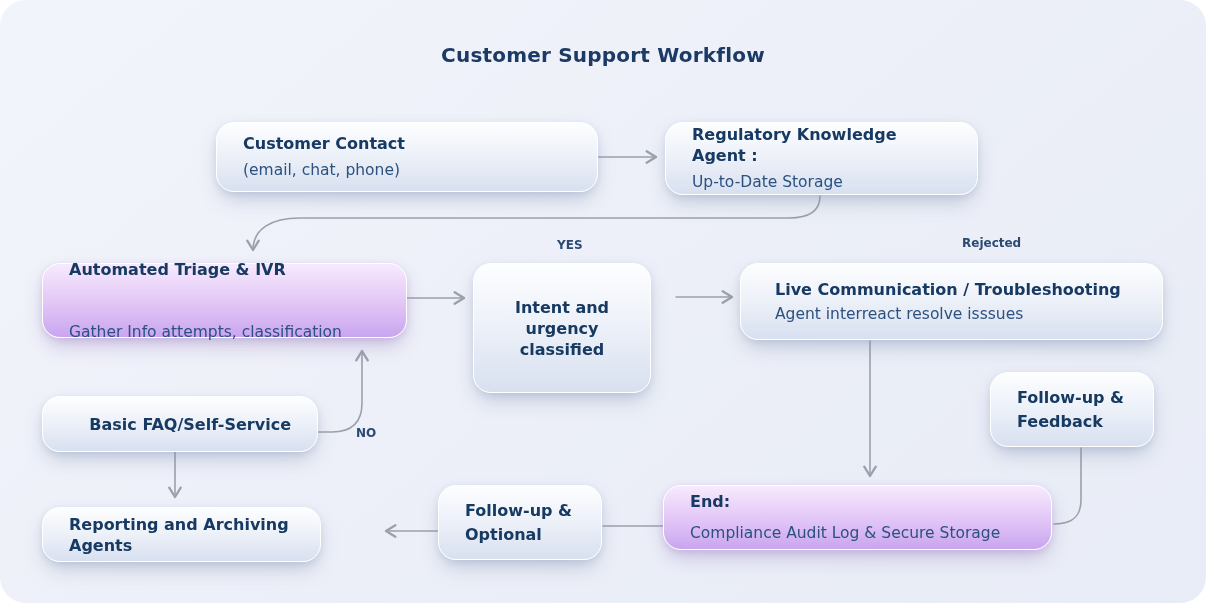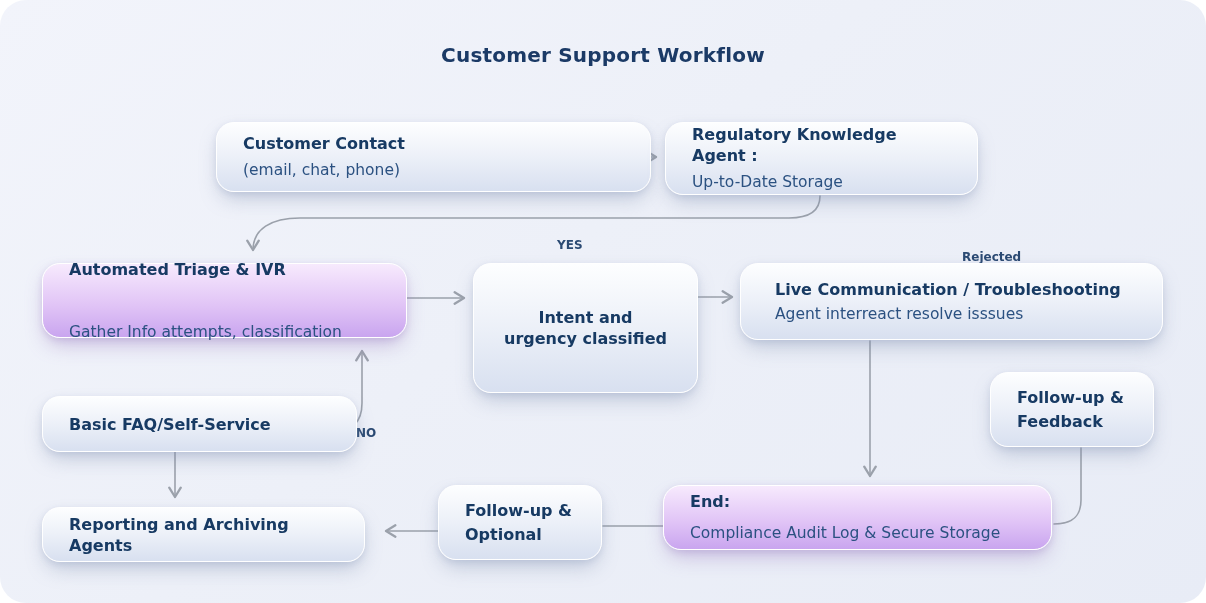--- a/index.html
+++ b/index.html
@@ -70,63 +70,63 @@
     <path d="M676 297 L732 297" marker-end="url(#arr)"></path>
     <path d="M870 341 L870 476" marker-end="url(#arr)"></path>
     <path d="M308 432 L332 432 C352 432 362 423 362 403 L362 351" marker-end="url(#arr)"></path>
     <path d="M175 452 L175 497" marker-end="url(#arr)"></path>
     <path d="M663 526 L603 526"></path>
     <path d="M438 531 L386 531" marker-end="url(#arr)"></path>
     <path d="M1081 448 L1081 500 C1081 517 1072 524 1054 524"></path>
   </svg>
 
   <span class="edge-label" style="left:557px;top:238px;">YES</span>
-  <span class="edge-label" style="left:962px;top:236px;margin-top:14px;">Rejected</span>
+  <span class="edge-label" style="left:962px;top:236px;">Rejected</span>
   <span class="edge-label" style="left:356px;top:426px;">NO</span>
 
-  <div class="node" style="left:216px;top:122px;width:435px;height:70px;">
+  <div class="node" style="left:216px;top:122px;width:382px;height:70px;">
     <div class="node-title">Customer Contact</div>
     <div class="node-sub">(email, chat, phone)</div>
   </div>
 
   <div class="node" style="left:665px;top:122px;width:313px;height:73px;">
     <div class="node-title">Regulatory Knowledge Agent :</div>
     <div class="node-sub">Up-to-Date Storage</div>
   </div>
 
   <div class="node purple" style="left:42px;top:263px;width:365px;height:75px;gap:36px;">
     <div class="node-title">Automated Triage &amp; IVR</div>
     <div class="node-sub">Gather Info attempts, classification</div>
   </div>
 
-  <div class="node center" style="left:473px;top:263px;width:225px;height:130px;">
+  <div class="node center" style="left:473px;top:263px;width:178px;height:130px;">
     <div class="node-title">Intent and</div>
     <div class="node-title" style="">urgency classified</div>
   </div>
 
   <div class="node" style="left:740px;top:263px;width:423px;height:77px;padding-left:34px;">
     <div class="node-title">Live Communication / Troubleshooting</div>
     <div class="node-sub" style="margin-top:4px;">Agent interreact resolve isssues</div>
   </div>
 
   <div class="node" style="left:990px;top:372px;width:164px;height:75px;">
     <div class="node-title">Follow-up &amp;</div>
     <div class="node-title" style="margin-top:3px;">Feedback</div>
   </div>
 
-  <div class="node" style="left:42px;top:396px;width:315px;height:56px;">
+  <div class="node" style="left:42px;top:396px;width:276px;height:56px;align-items:flex-end;">
     <div class="node-title">Basic FAQ/Self-Service</div>
   </div>
 
   <div class="node" style="left:438px;top:485px;width:164px;height:75px;">
     <div class="node-title">Follow-up &amp;</div>
     <div class="node-title" style="margin-top:3px;">Optional</div>
   </div>
 
-  <div class="node" style="left:42px;top:507px;width:323px;height:55px;">
+  <div class="node" style="left:42px;top:507px;width:279px;height:55px;">
     <div class="node-title">Reporting and Archiving Agents</div>
   </div>
 
   <div class="node purple" style="left:663px;top:485px;width:389px;height:65px;">
     <div class="node-title">End:</div>
     <div class="node-sub gap">Compliance Audit Log &amp; Secure Storage</div>
   </div>
 
 </div>
 

